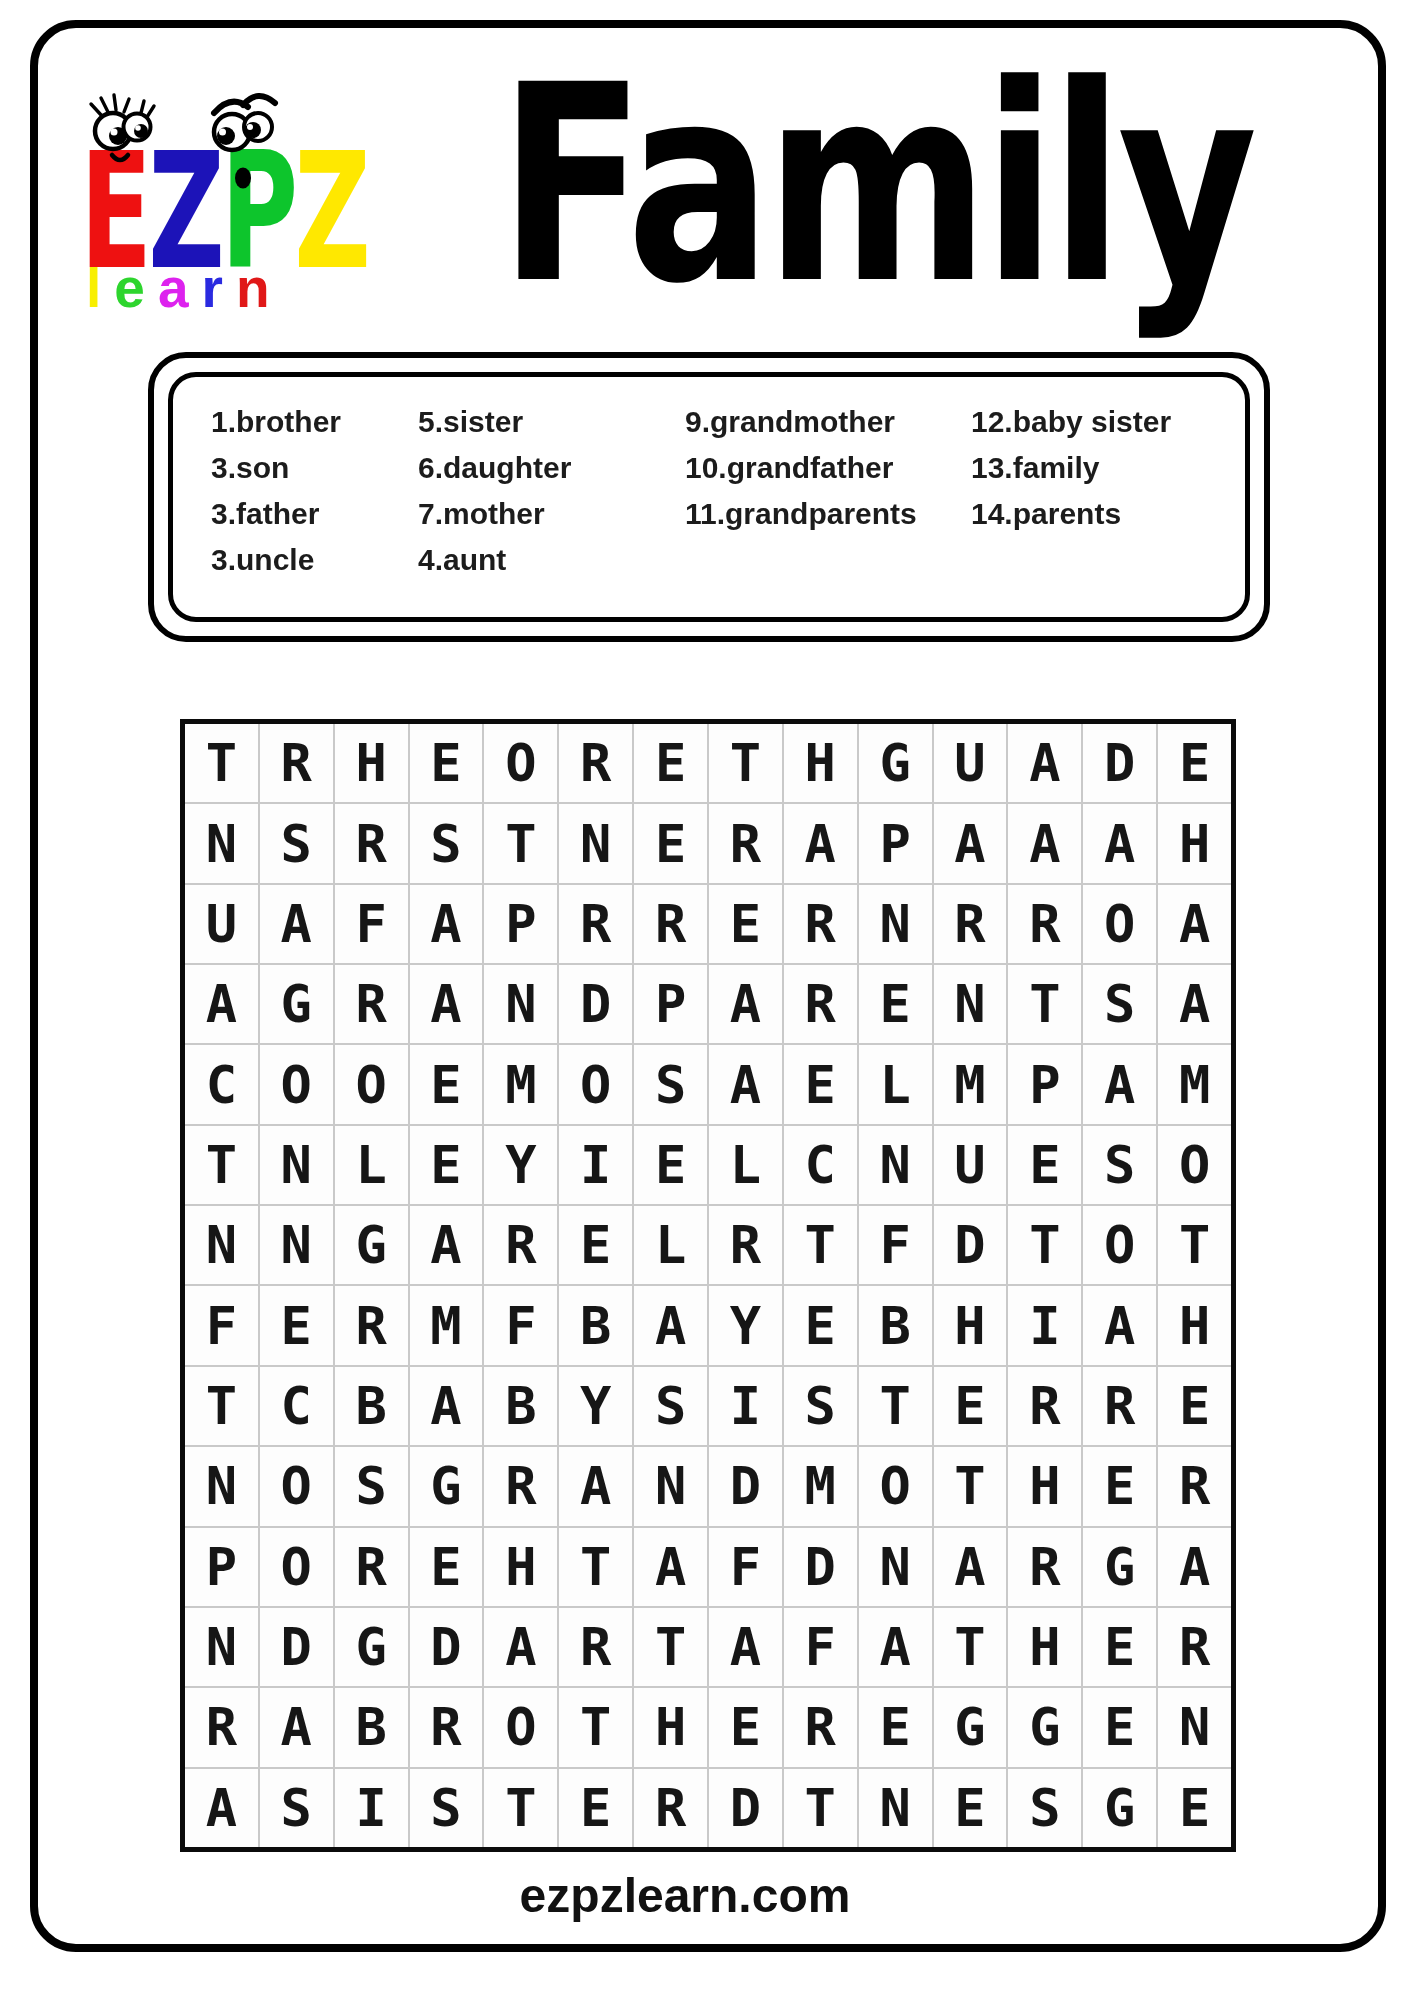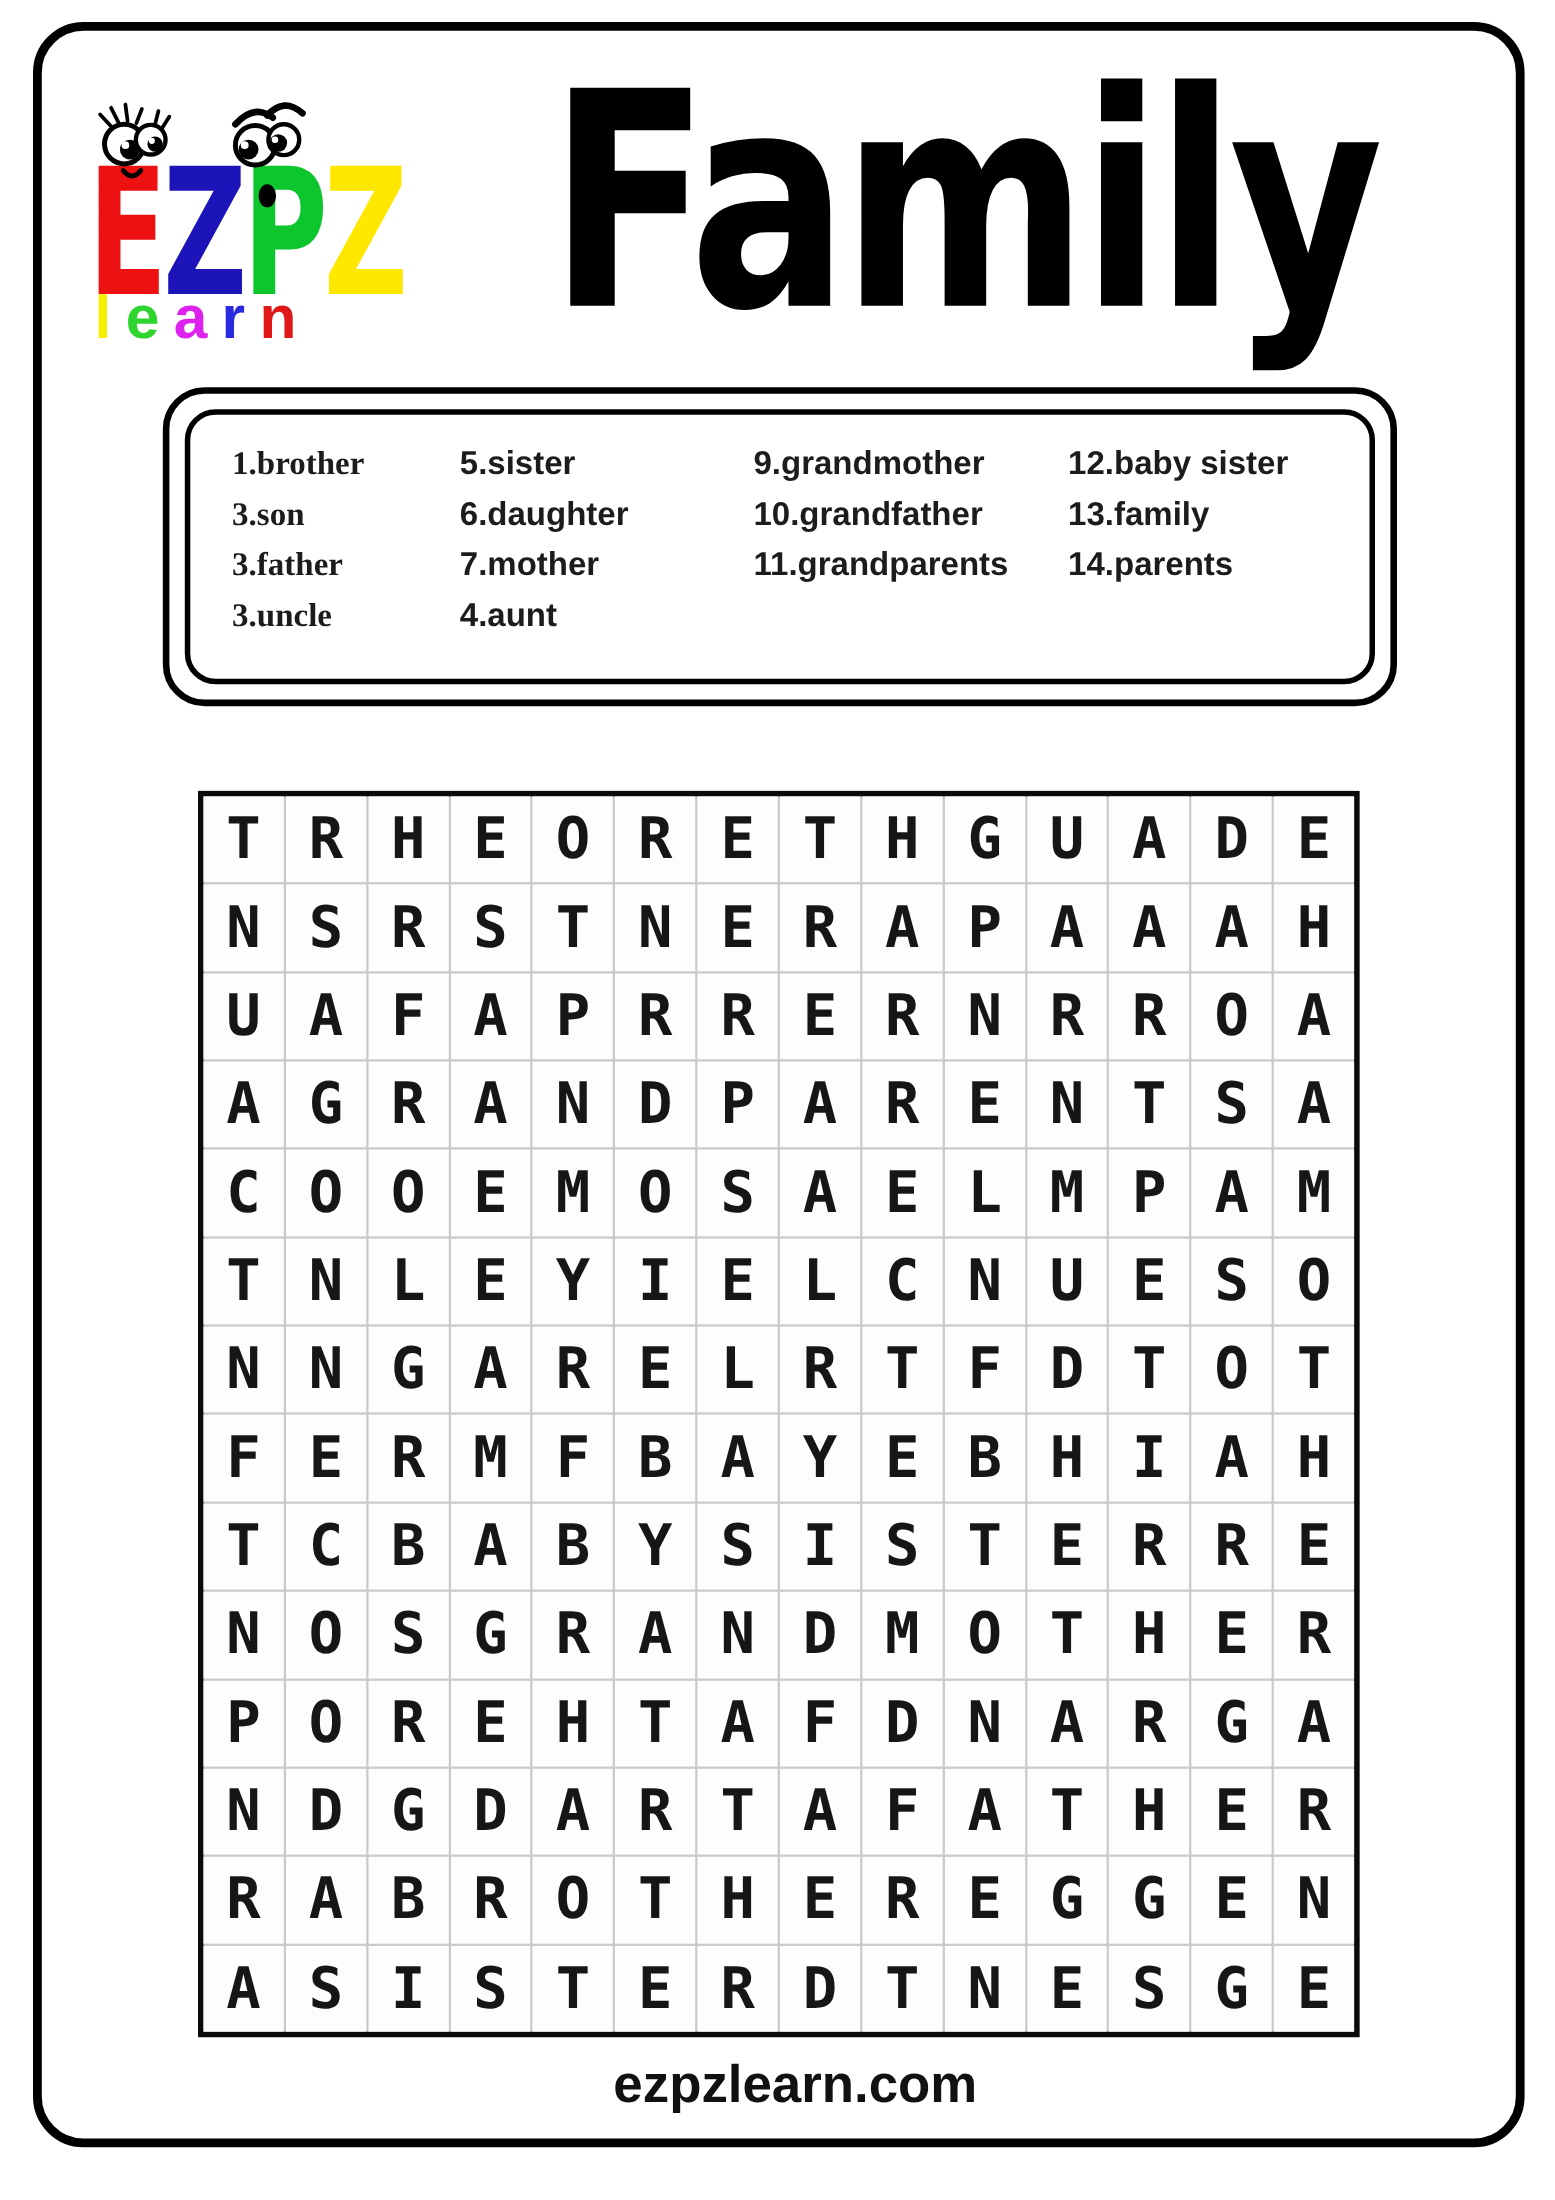--- a/index.html
+++ b/index.html
@@ -55,21 +55,21 @@
     box-sizing: border-box;
   }
   .wordbox-inner {
     position: absolute; left: 14px; top: 14px; right: 14px; bottom: 14px;
     border: 5px solid #000; border-radius: 28px;
     box-sizing: border-box;
     padding: 22px 0 0 38px;
     display: flex;
   }
   .word-col { display: block; }
-  .word-col:nth-child(1) { width: 207px; font-family: Liberation Serif, serif; }
+  .word-col:nth-child(1) { width: 207px; }
   .word-col:nth-child(2) { width: 267px; }
   .word-col:nth-child(3) { width: 286px; }
   .word-col:nth-child(4) { flex: 1; }
   .word-item {
     font-size: 30px; line-height: 46px; font-weight: bold;
     color: #1c1c1c; white-space: nowrap;
   }
 
   
   .grid-outer {
@@ -86,21 +86,21 @@
     background: #fdfdfd;
     display: flex; align-items: center; justify-content: center;
     font-family: "DejaVu Sans Mono", monospace;
     font-weight: bold; font-size: 52px; color: #161616;
   }
 
   
   .footer {
     left: 0; top: 1868px; width: 1370px;
     text-align: center;
-    font-size: 48px; font-weight: bold; color: #111; margin-left: 38px;
+    font-size: 48px; font-weight: bold; color: #111;
   }
 </style>
 </head>
 <body>
 
 <div class="abs page-border"></div>
 
 <div class="abs logo">
   <div class="logo-ezpz"><span style="color: rgb(238, 17, 17);">E</span><span style="color: rgb(28, 19, 184);">Z</span><span style="color: rgb(13, 197, 44);">P</span><span style="color: rgb(255, 232, 0);">Z</span></div>
   <div class="logo-learn"><span style="color: rgb(248, 239, 0);">l</span><span style="color: rgb(46, 213, 46);">e</span><span style="color: rgb(221, 34, 238);">a</span><span style="color: rgb(42, 42, 224);">r</span><span style="color: rgb(224, 24, 24);">n</span></div>

